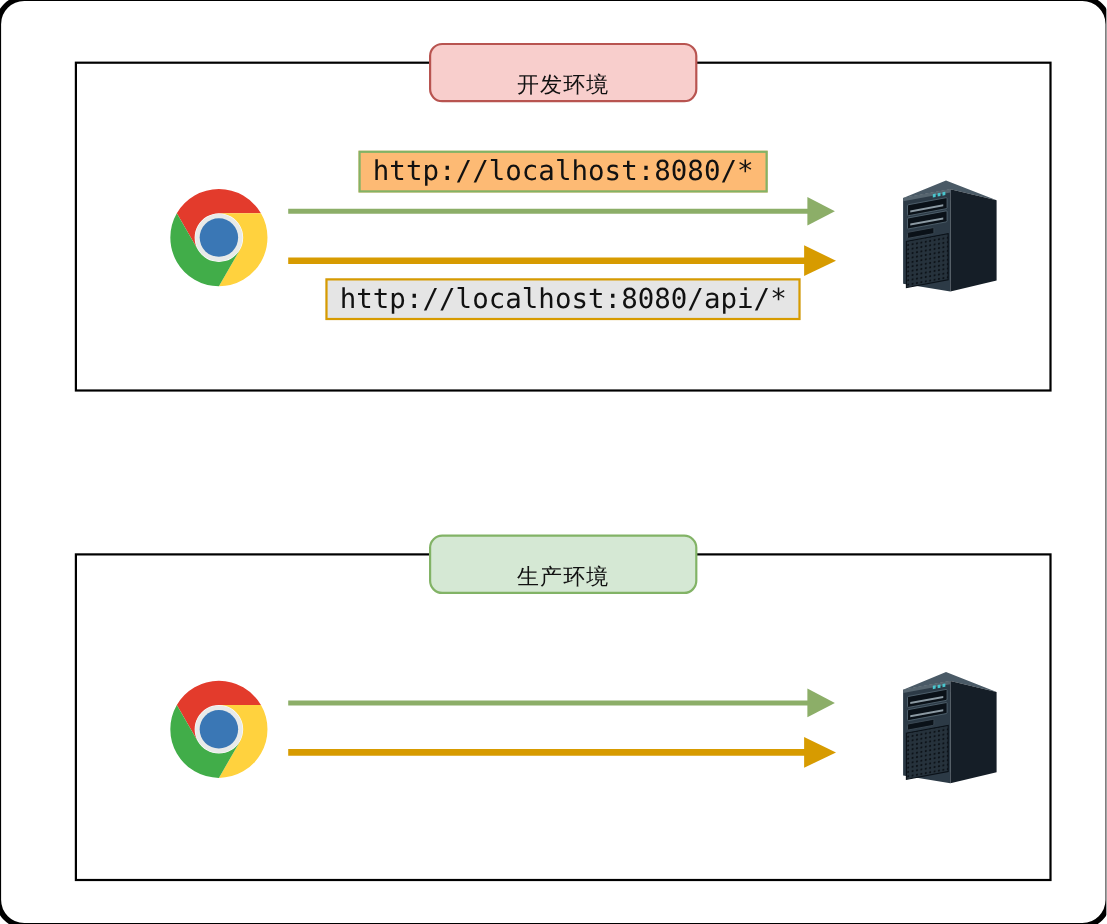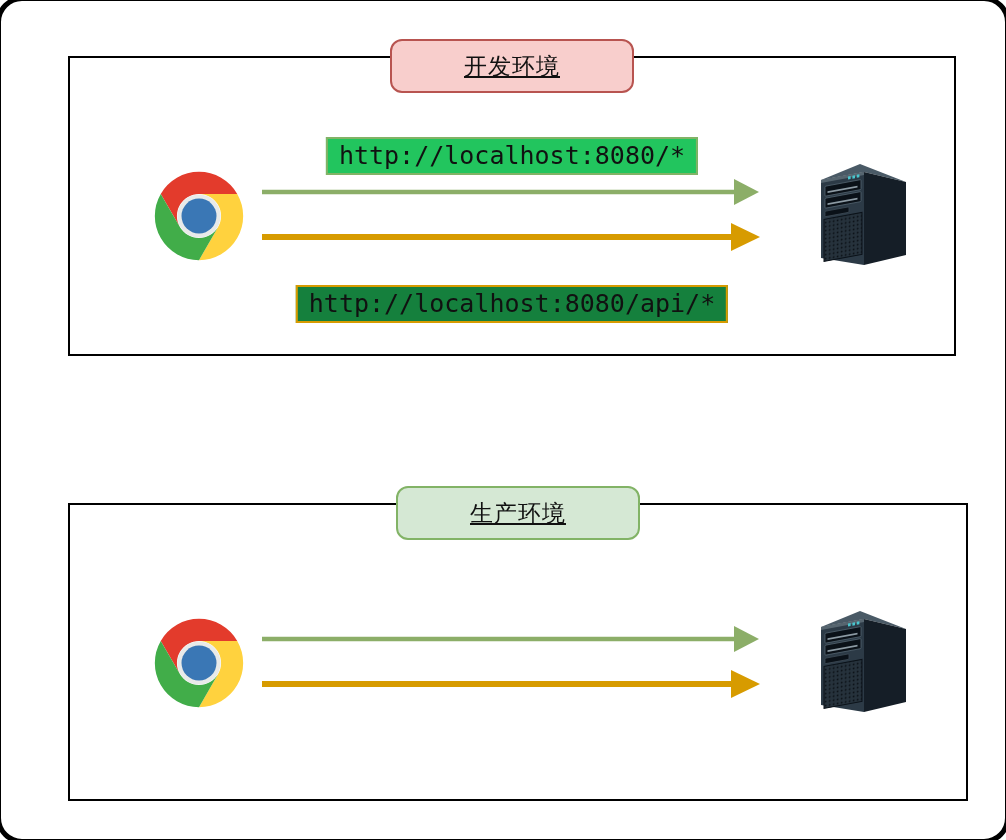--- a/index.html
+++ b/index.html
@@ -2,35 +2,35 @@
 <html><head>
 <meta charset="utf-8">
 <style>
   html,body{margin:0;padding:0;background:#ffffff;}
   body{width:1006px;height:840px;font-family:"Liberation Sans",sans-serif;color:#111;}
   .canvas{position:relative;width:1006px;height:840px;overflow:hidden;background:#fff;}
   .frame{position:absolute;inset:-4px;border:5px solid #000;border-radius:26px;pointer-events:none;}
 
   .env{position:absolute;left:68px;width:884px;border:2px solid #000;background:#fff;}
   .env-dev{top:56px;height:296px;}
-  .env-prod{top:503px;height:294px;padding-left:12px;}
+  .env-prod{top:503px;height:294px;}
 
   .pill{position:absolute;top:-19px;left:50%;transform:translateX(-50%);
         width:240px;height:50px;border-radius:12px;border:2px solid;
-        display:flex;align-items:center;justify-content:center;
-        font-size:23px;letter-spacing:1px;background:#fff;z-index:2;text-decoration:underline;}
+        display:flex;align-items:flex-end;justify-content:center;
+        font-size:20px;letter-spacing:1px;background:#fff;z-index:2;}
   .pill-red{background:#F8CECC;border-color:#B85450;}
   .pill-green{background:#D5E8D4;border-color:#82B366;}
 
   .urlbox{position:absolute;left:442px;transform:translateX(-50%);
           font-family:"DejaVu Sans Mono","Liberation Mono",monospace;
           font-size:25px;line-height:1.2;padding:2px 11px;border:2px solid;
           white-space:nowrap;z-index:1;}
-  .url-green{background:#22c55e;border-color:#82B366;}
-  .url-orange{background:#15803d;border-color:#D79B00;margin-top:32px;}
+  .url-green{background:#fdba74;border-color:#82B366;}
+  .url-orange{background:#e5e5e5;border-color:#D79B00;}
   .u1{top:79px}
   .u2{top:195px}
 
   .arrow{position:absolute;left:190px;}
   .a-green{top:119px}
   .a-orange{top:164px}
 
   .chrome{position:absolute;left:83px;top:112px;width:92px;height:92px;}
   .server{position:absolute;left:738px;top:100px;width:100px;height:115px;}
   svg{display:block}

